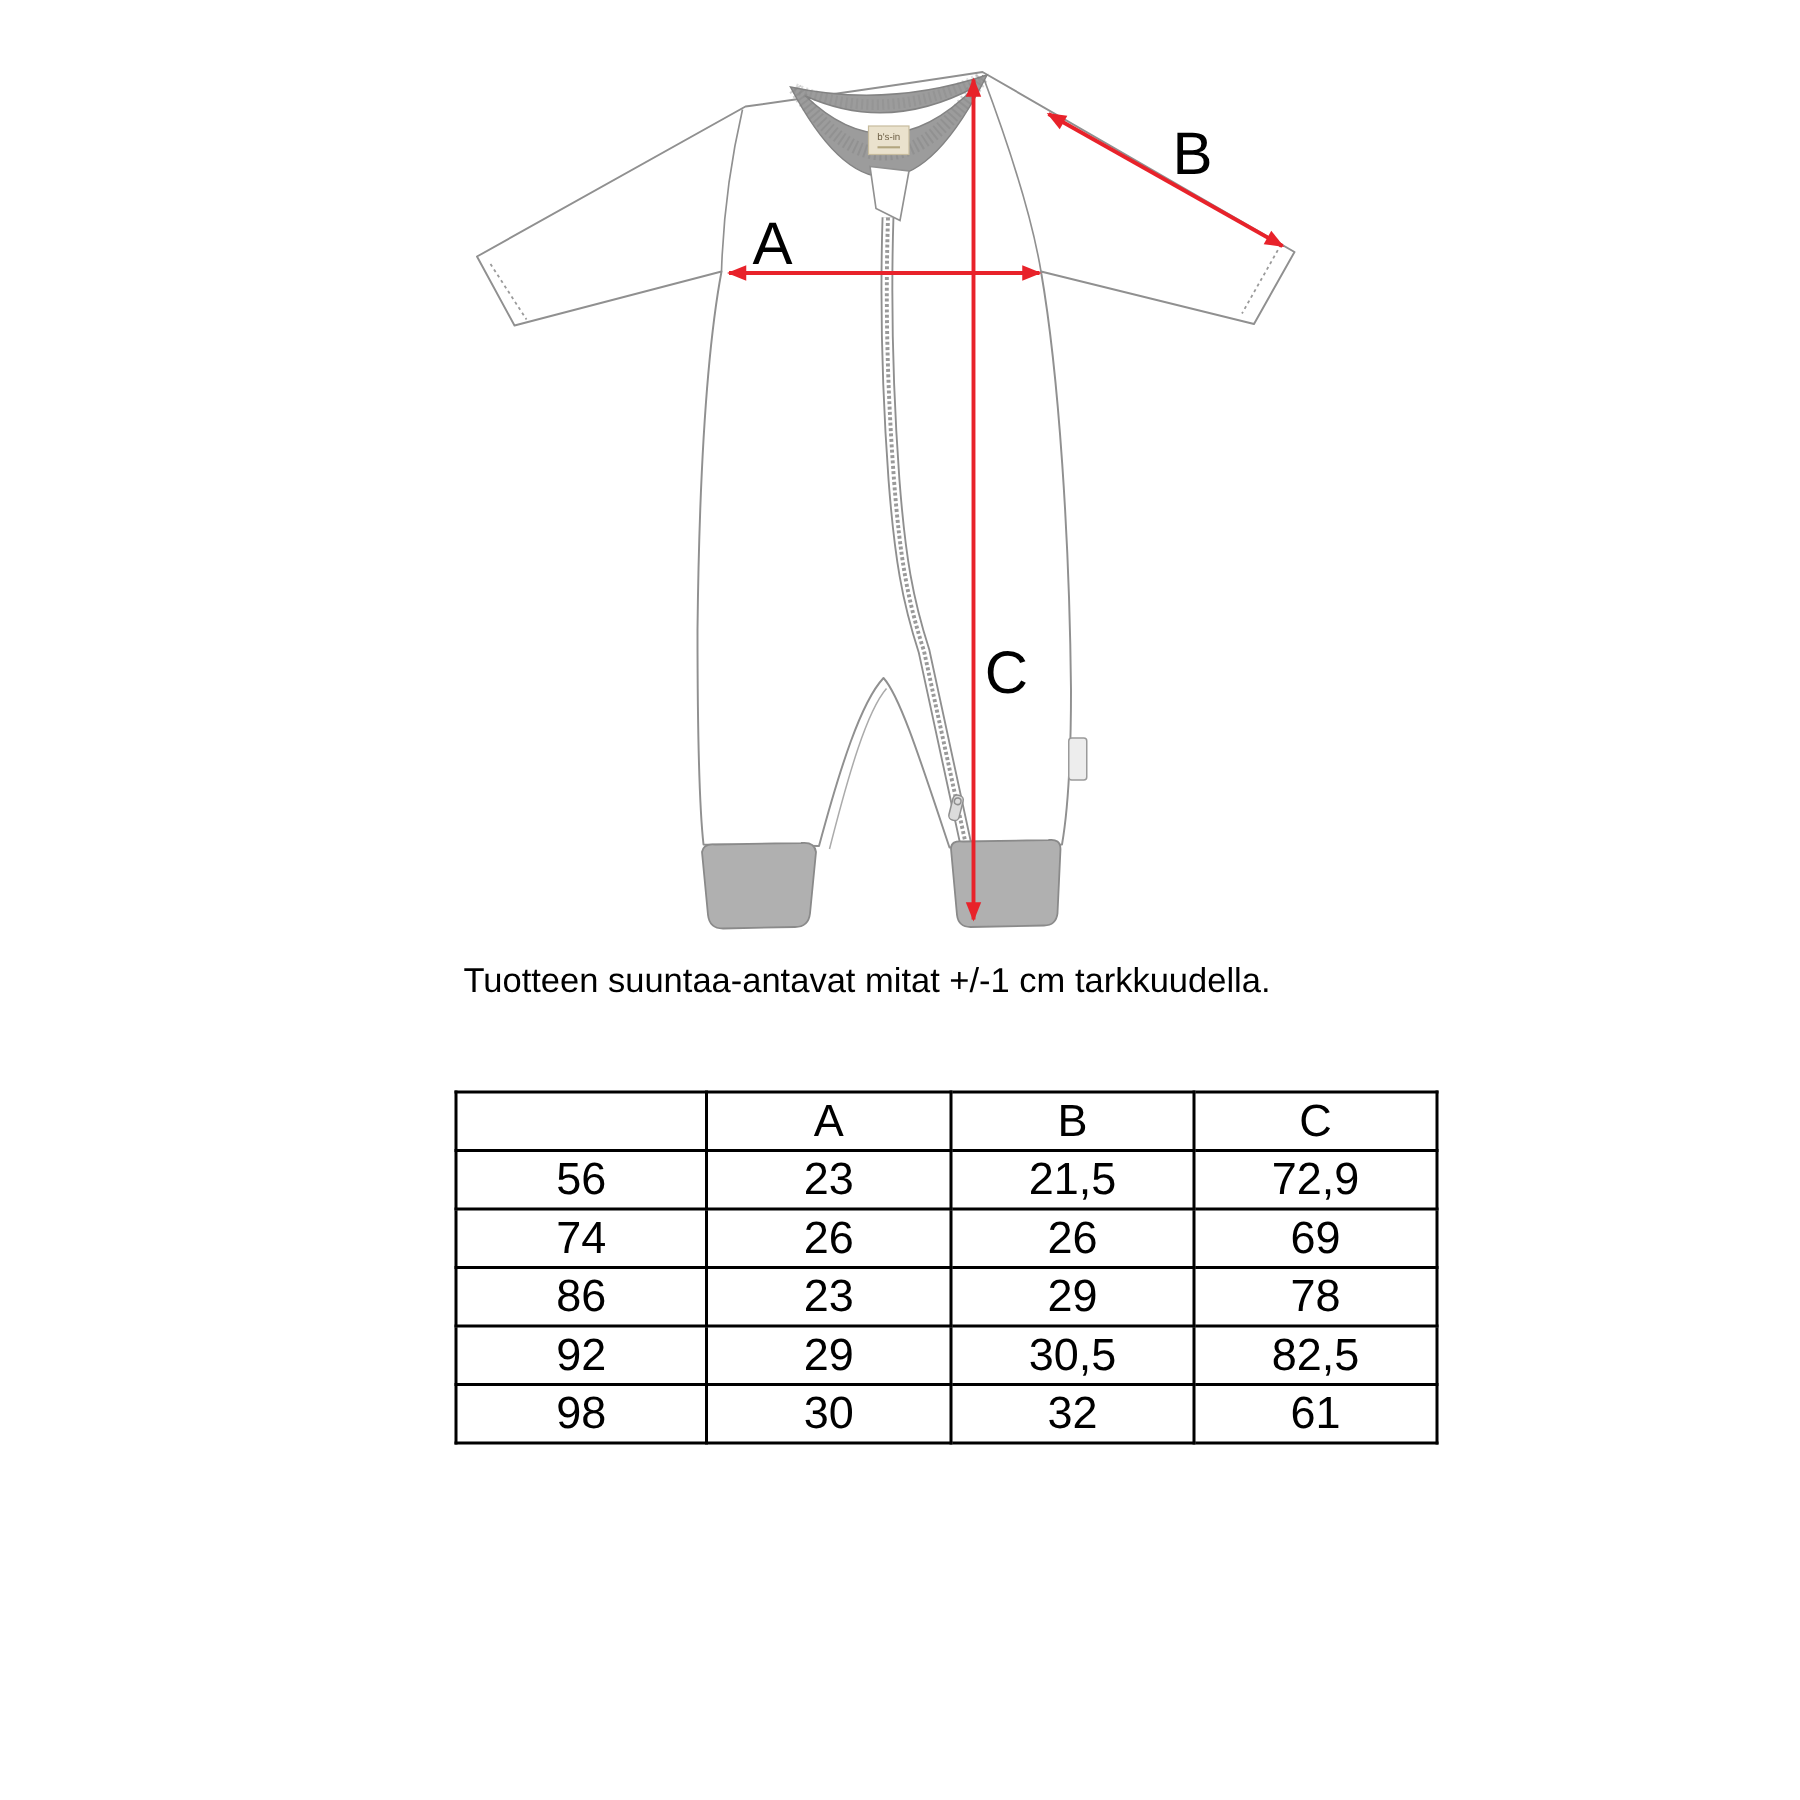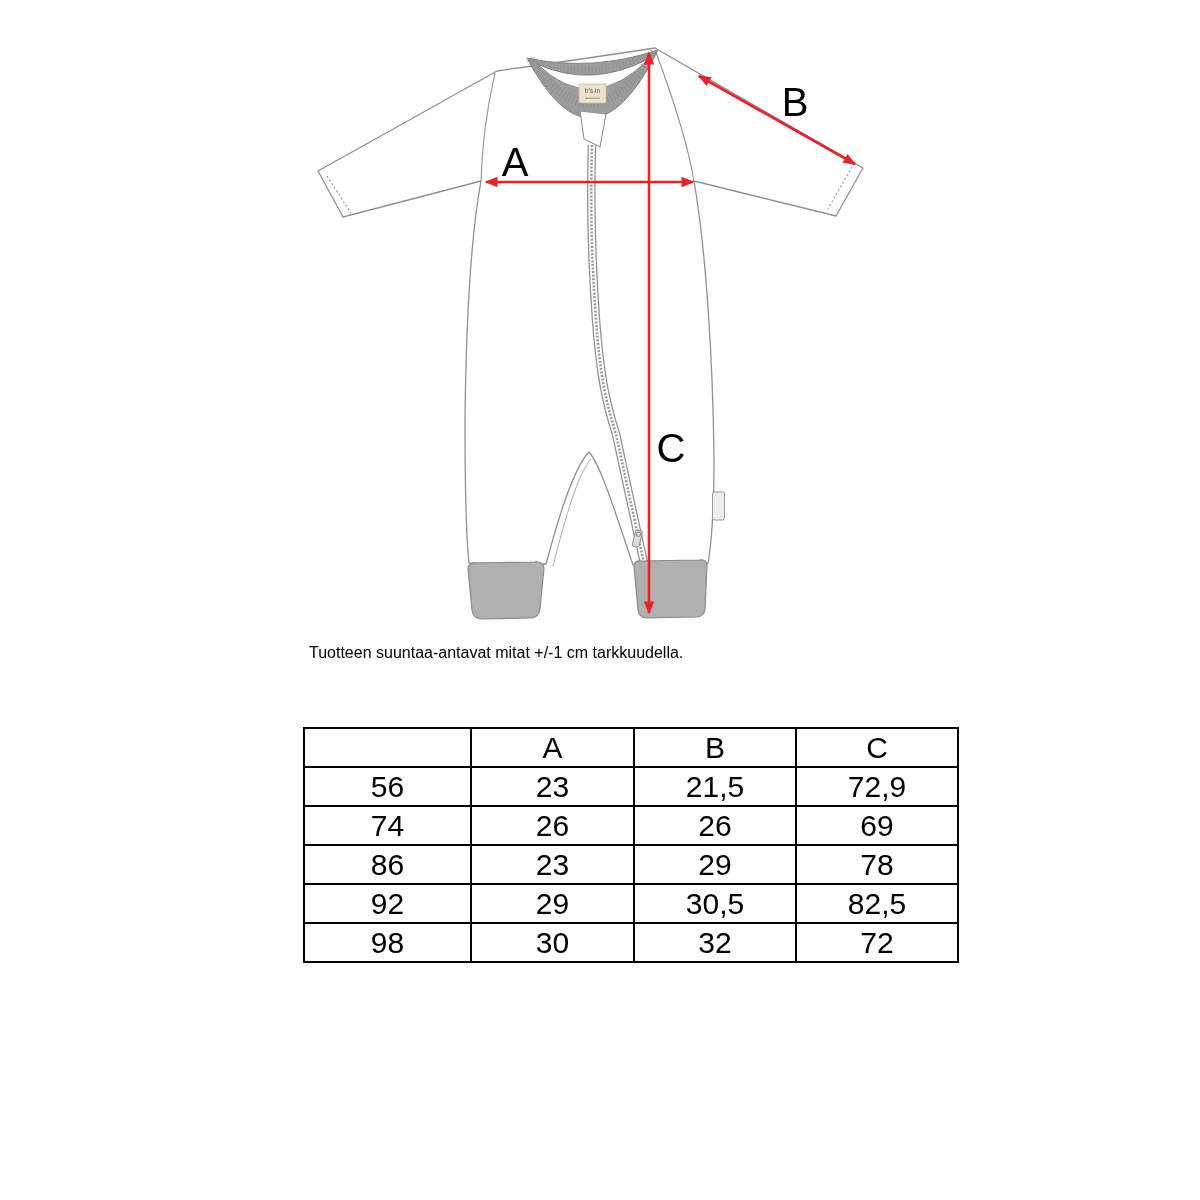--- a/index.html
+++ b/index.html
@@ -2,21 +2,21 @@
 <html><head>
 <meta charset="utf-8">
 <style>
   html,body{margin:0;padding:0;background:#ffffff;}
   .page{
     position:relative;width:1200px;height:1200px;background:#ffffff;
     font-family:"Liberation Sans","DejaVu Sans",sans-serif;color:#000;
     overflow:hidden;
   }
   .diagram-wrap{position:absolute;left:0;top:0;width:1200px;height:648px;}
-  .notes{position:absolute;left:309px;top:637px;font-size:16px;line-height:32px;color:#000;}
+  .notes{position:absolute;left:309px;top:637px;font-size:23px;line-height:32px;color:#000;}
   .notes div{white-space:nowrap;}
   table.size-table{
     position:absolute;left:303px;top:727px;
     border-collapse:collapse;table-layout:fixed;
     font-size:30px;color:#000;
   }
   table.size-table th,table.size-table td{
     border:2px solid #000;text-align:center;vertical-align:middle;
     font-weight:400;padding:0;height:37px;overflow:hidden;
   }
@@ -139,17 +139,17 @@
       <tr>
         <td>92</td>
         <td>29</td>
         <td>30,5</td>
         <td>82,5</td>
       </tr>
       <tr>
         <td>98</td>
         <td>30</td>
         <td>32</td>
-        <td>72</td>
+        <td>61</td>
       </tr>
     </tbody>
   </table>
 </div>
 
 </body></html>

